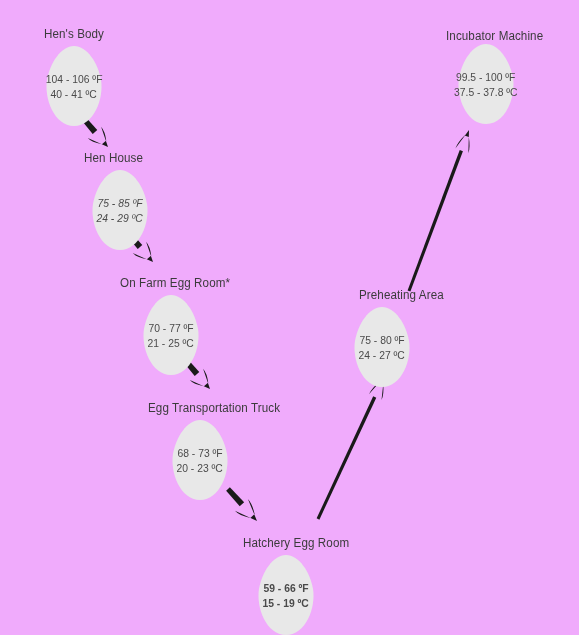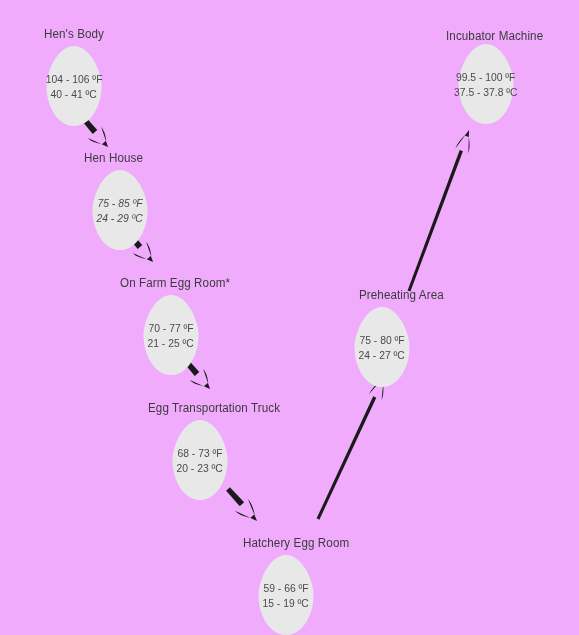--- a/index.html
+++ b/index.html
@@ -135,21 +135,21 @@
       <div class="egg-wrap" style="left: 170px; top: 420px; width: 60px; height: 80px;">
         <svg class="egg-svg" width="60" height="80" viewBox="0 0 60 80">
           <path d="M30 0 C 43 0, 54 17, 57 34 C 60 52, 50 80, 30 80 C 10 80, 0 52, 3 34 C 6 17, 17 0, 30 0 Z" fill="#e8e8e8"></path>
         </svg>
         <div class="egg-text">
           <div class="temp-line">68 - 73 ºF</div>
           <div class="temp-line">20 - 23 ºC</div>
         </div>
       </div>
       <div class="stage-label" style="left: 243px; top: 536px;">Hatchery Egg Room</div>
-      <div class="egg-wrap" style="left: 256px; top: 555px; width: 60px; height: 80px;">
+      <div class="egg-wrap" style="left: 256px; top: 555px; width: 60px; height: 80px; font-weight: bold;">
         <svg class="egg-svg" width="60" height="80" viewBox="0 0 60 80">
           <path d="M30 0 C 43 0, 54 17, 57 34 C 60 52, 50 80, 30 80 C 10 80, 0 52, 3 34 C 6 17, 17 0, 30 0 Z" fill="#e8e8e8"></path>
         </svg>
         <div class="egg-text">
           <div class="temp-line">59 - 66 ºF</div>
           <div class="temp-line">15 - 19 ºC</div>
         </div>
       </div>
       <div class="stage-label" style="left: 359px; top: 288px;">Preheating Area</div>
       <div class="egg-wrap" style="left: 352px; top: 307px; width: 60px; height: 80px;">

